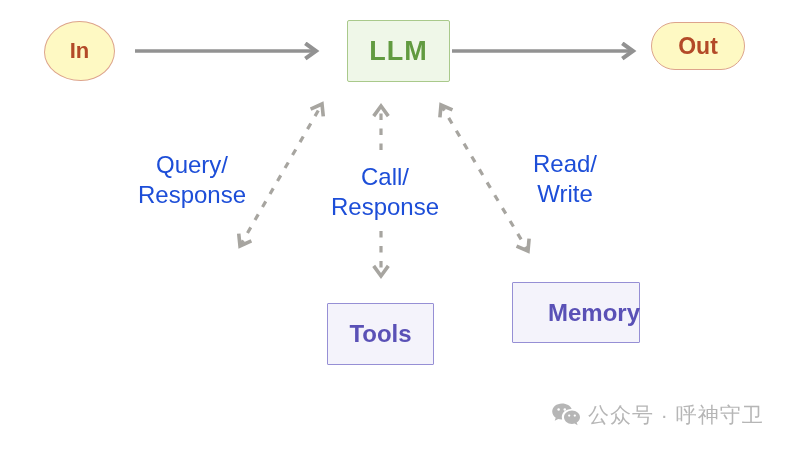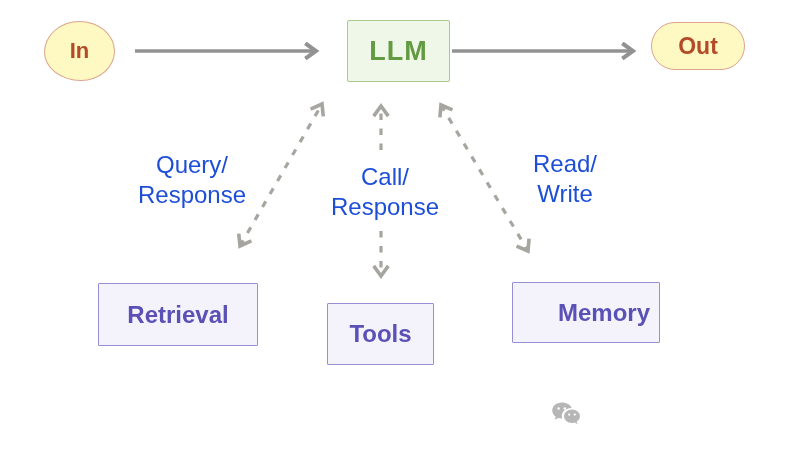--- a/index.html
+++ b/index.html
@@ -36,21 +36,21 @@
   }
   .node-sub{
     background:#f4f3fb;
     border:1.5px solid #968fd5;
     border-radius:1px;
     color:#5a51b6;
     font-size:24px;
   }
   .node-retrieval{left:98px;top:283px;width:160px;height:63px;}
   .node-tools{left:327px;top:303px;width:107px;height:62px;}
-  .node-memory{left:512px;top:282px;width:148px;height:61px;padding-left:36px;}
+  .node-memory{left:512px;top:282px;width:128px;height:61px;padding-left:36px;}
   .edge-label{
     position:absolute;
     width:140px;
     text-align:center;
     color:#1d4ed8;
     font-size:24px;
     line-height:30px;
   }
   .label-query{left:122px;top:150px;}
   .label-call{left:315px;top:162px;}
@@ -122,36 +122,34 @@
   <div class="edge-label label-call">
     <div>Call/</div>
     <div>Response</div>
   </div>
 
   <div class="edge-label label-read">
     <div>Read/</div>
     <div>Write</div>
   </div>
 
-  <div class="node node-sub node-retrieval">
-    <span>Retrieval</span>
-  </div>
 
   <div class="node node-sub node-tools">
     <span>Tools</span>
   </div>
 
   <div class="node node-sub node-memory">
     <span>Memory</span>
   </div>
 
   <div class="watermark">
     <svg width="30" height="27" viewBox="0 0 30 27">
       <path fill="#b6b6b6" d="M11 1.5 C5.5 1.5 1.2 5.1 1.2 9.5 c0 2.5 1.4 4.7 3.5 6.2 l-1 3.1 3.5-1.9 c1 .3 2 .5 3.1 .5 .3 0 .6 0 .9 0 -.2-.7-.4-1.5-.4-2.3 0-4.5 4.2-8.1 9.3-8.1 h.5 C19.6 3.8 15.6 1.5 11 1.5 z"></path>
       <circle fill="#ffffff" cx="7.6" cy="7.6" r="1.25"></circle>
       <circle fill="#ffffff" cx="13.8" cy="7.6" r="1.25"></circle>
       <path fill="#b6b6b6" d="M29 15.3 c0-3.7-3.6-6.7-8-6.7 s-8 3-8 6.7 3.6 6.7 8 6.7 c.9 0 1.8-.1 2.6-.4 l3 1.6 -.9-2.7 c2-1.2 3.3-3.1 3.3-5.2 z"></path>
       <circle fill="#ffffff" cx="18.2" cy="13.6" r="1.15"></circle>
       <circle fill="#ffffff" cx="23.8" cy="13.6" r="1.15"></circle>
     </svg>
+    <span>公众号 · 呼神守卫</span>
   </div>
 
 </div>
 
 </body></html>

